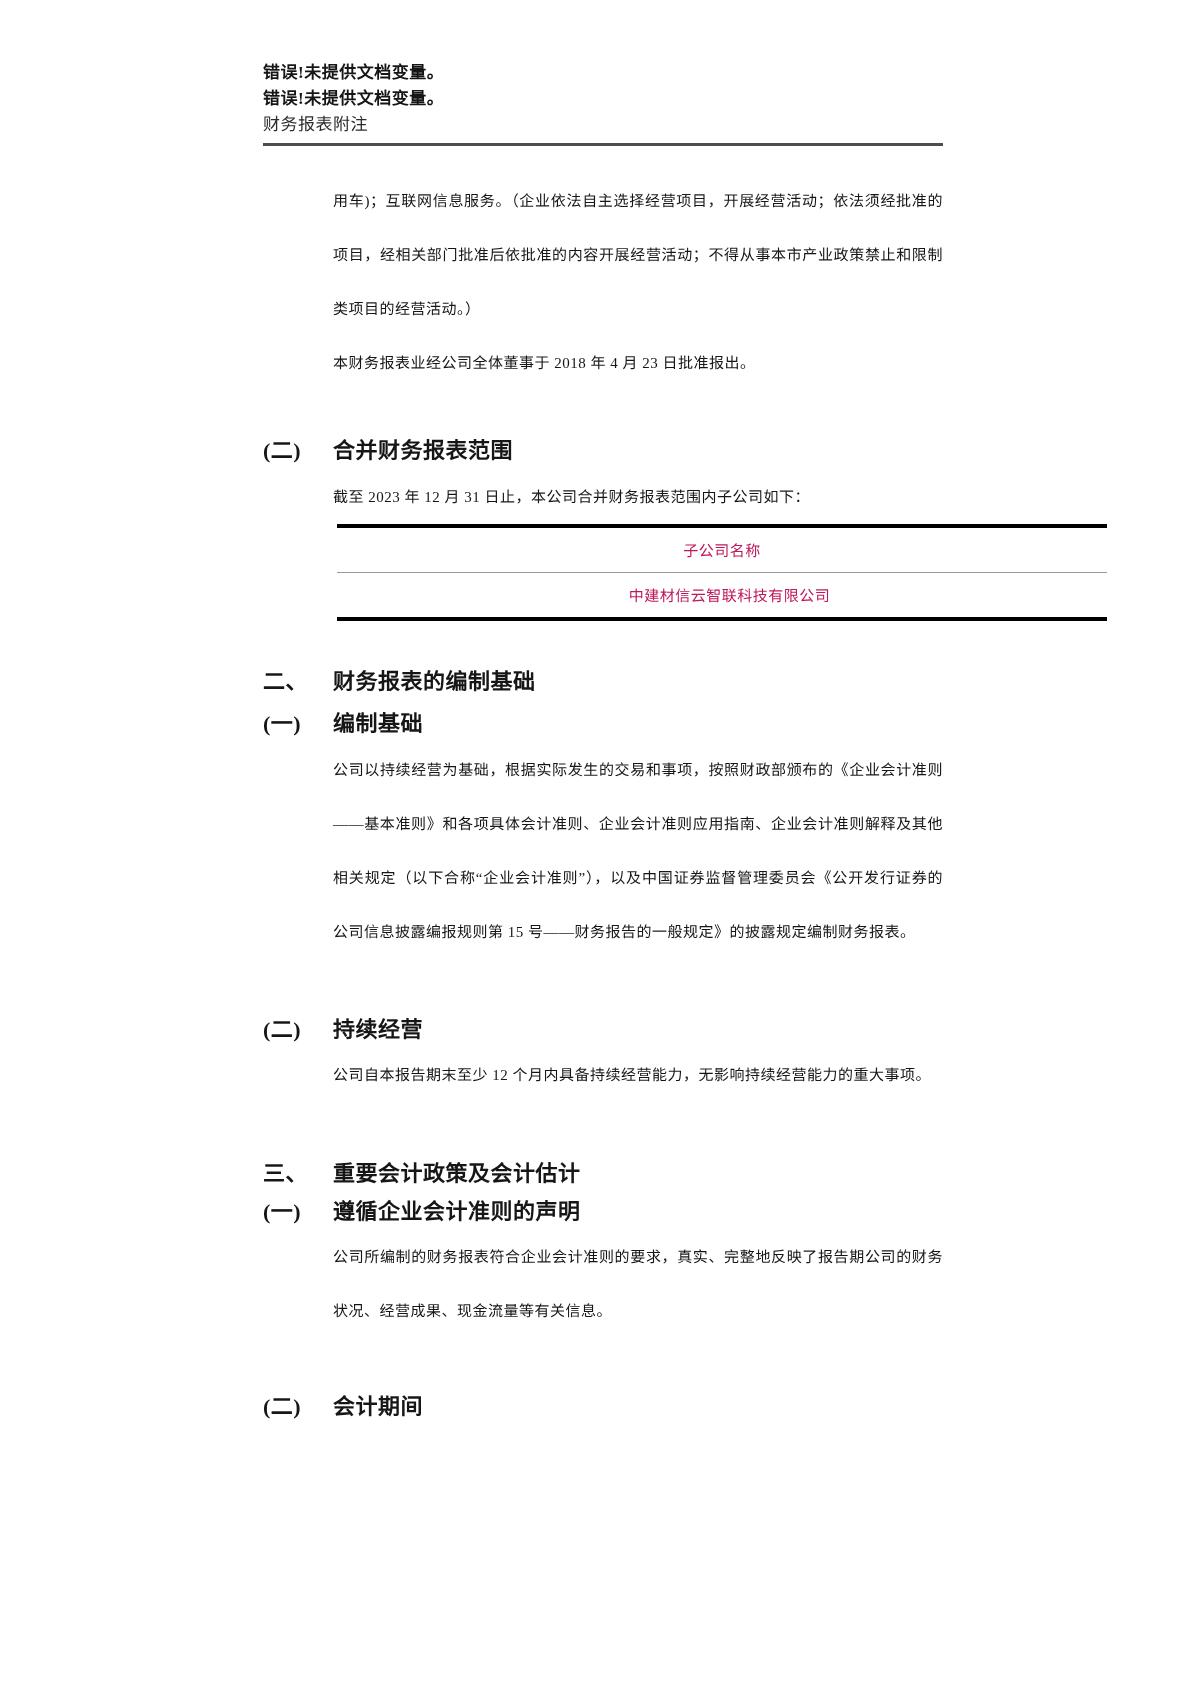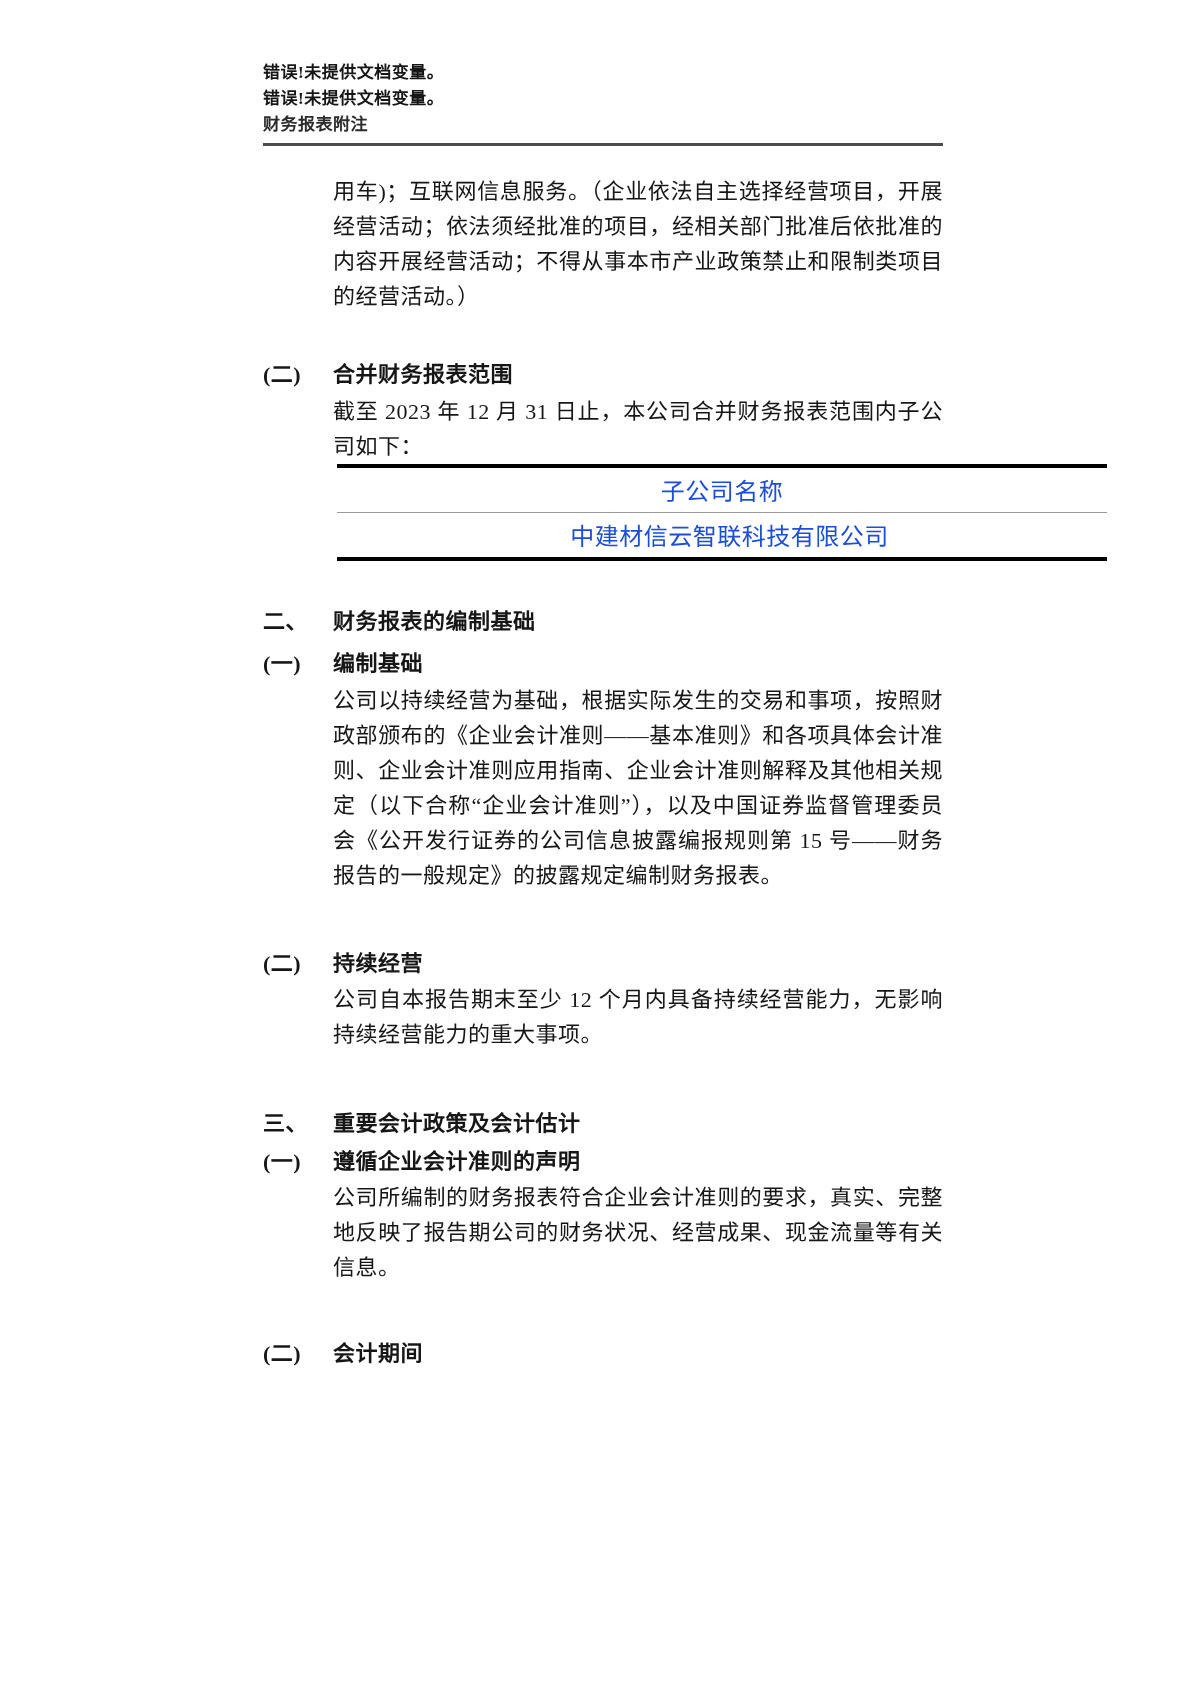--- a/index.html
+++ b/index.html
@@ -15,54 +15,54 @@
     border-radius: 27px;
   }
   
   .doc-header { padding: 56px 175px 0 181px; }
   .hdr-line {
     font-size: 17px;
     line-height: 26px;
     font-weight: bold;
     letter-spacing: 0.5px;
   }
-  .hdr-plain { font-weight: bold; color: #2b2b2b; }
+  .hdr-plain { font-weight: normal; color: #2b2b2b; }
   .hdr-rule {
     height: 0;
     border-bottom: 3px solid #4d4d4d;
     margin-top: 5px;
   }
   
   .doc-body { padding: 28px 175px 0 181px; }
   .body-text {
     margin: 0 0 0 70px;
-    font-size: 22px;
-    line-height: 35px;
+    font-size: 15px;
+    line-height: 54px;
     text-align: justify;
     letter-spacing: 0.5px;
   }
   .sec-heading {
     display: flex;
     align-items: baseline;
     font-size: 22px;
     line-height: 37.5px;
     font-weight: bold;
     letter-spacing: 0.5px;
   }
   .sec-label { flex: 0 0 70px; width: 70px; }
   .sec-title { flex: 1 1 auto; }
   
   .subsidiary-table {
     margin-left: 74px;
     width: 770px;
     border-collapse: collapse;
     border-top: 4px solid #000000;
     border-bottom: 4px solid #000000;
-    font-size: 24px;
-    color: #1d4ed8;
+    font-size: 15px;
+    color: #be185d;
   }
   .subsidiary-table th {
     font-weight: normal;
     text-align: center;
     height: 42px;
     border-bottom: 1px solid #9a9a9a;
     letter-spacing: 0.5px;
   }
   .subsidiary-table td {
     text-align: center;
@@ -88,20 +88,21 @@
     <div class="hdr-line">错误!未提供文档变量。</div>
     <div class="hdr-line">错误!未提供文档变量。</div>
     <div class="hdr-line hdr-plain">财务报表附注</div>
     <div class="hdr-rule"></div>
   </header>
 
   <main class="doc-body">
 
     <section>
       <p class="body-text">用车)；互联网信息服务。（企业依法自主选择经营项目，开展经营活动；依法须经批准的项目，经相关部门批准后依批准的内容开展经营活动；不得从事本市产业政策禁止和限制类项目的经营活动。）</p>
+      <p class="body-text">本财务报表业经公司全体董事于 2018 年 4 月 23 日批准报出。</p>
     </section>
 
     <section>
       <div class="sec-heading mt-42">
         <span class="sec-label">(二)</span>
         <span class="sec-title">合并财务报表范围</span>
       </div>
       <p class="body-text">截至 2023 年 12 月 31 日止，本公司合并财务报表范围内子公司如下：</p>
       <table class="subsidiary-table">
         <thead>

